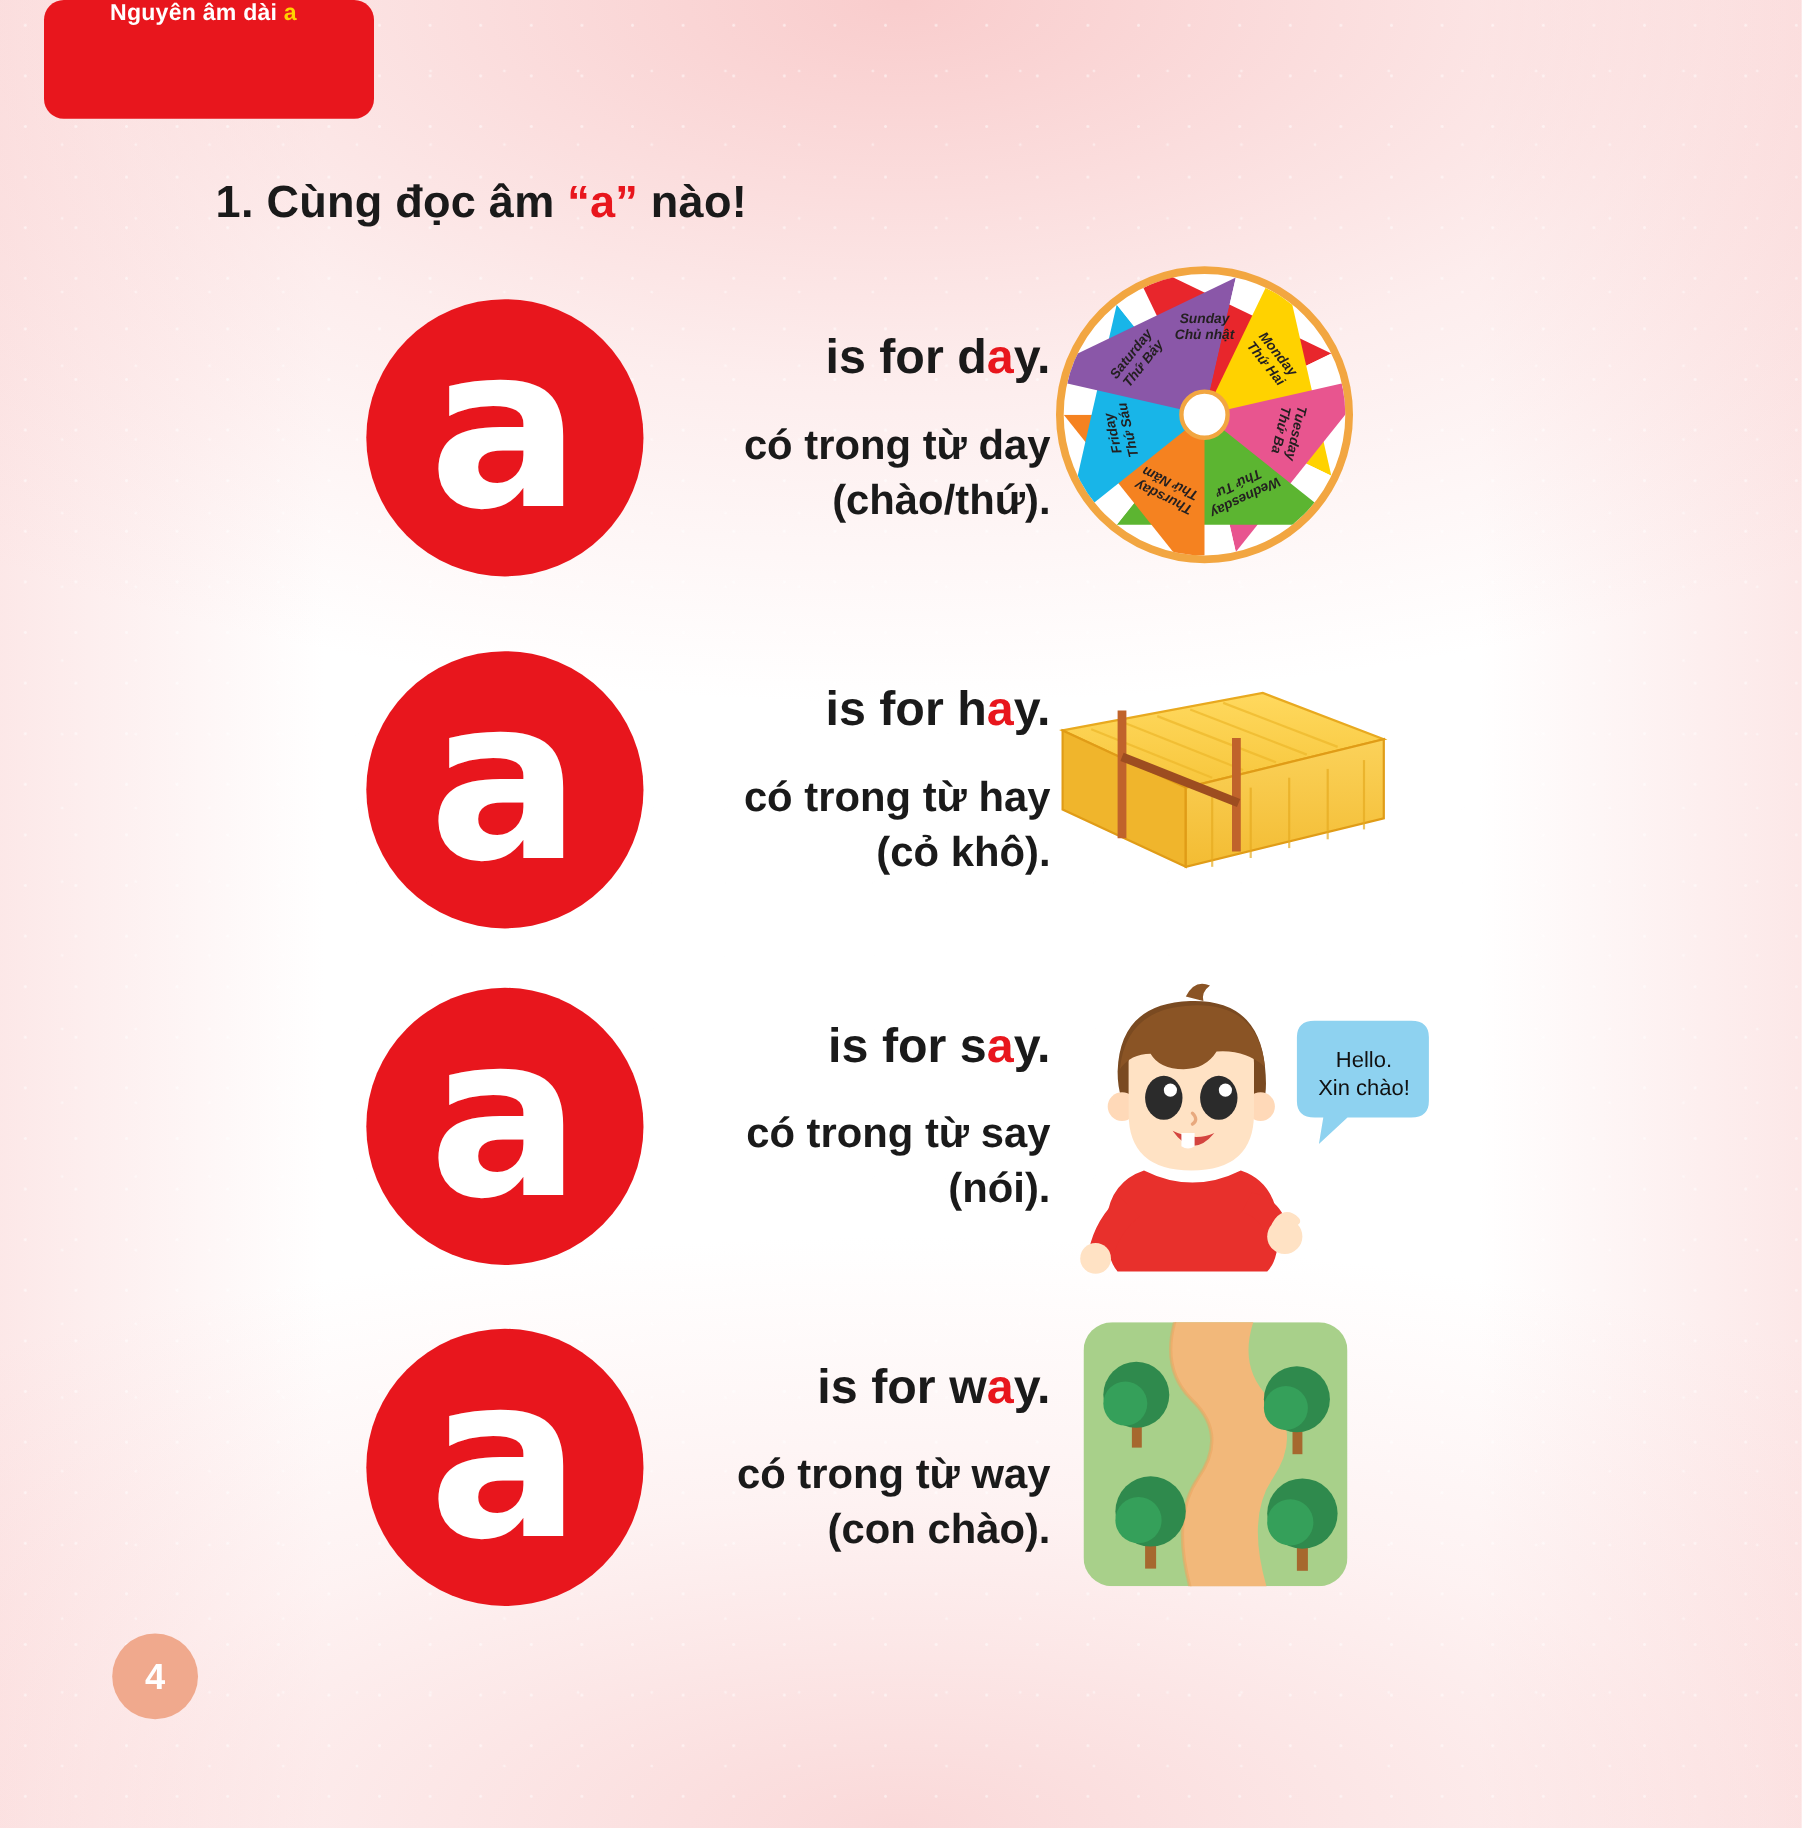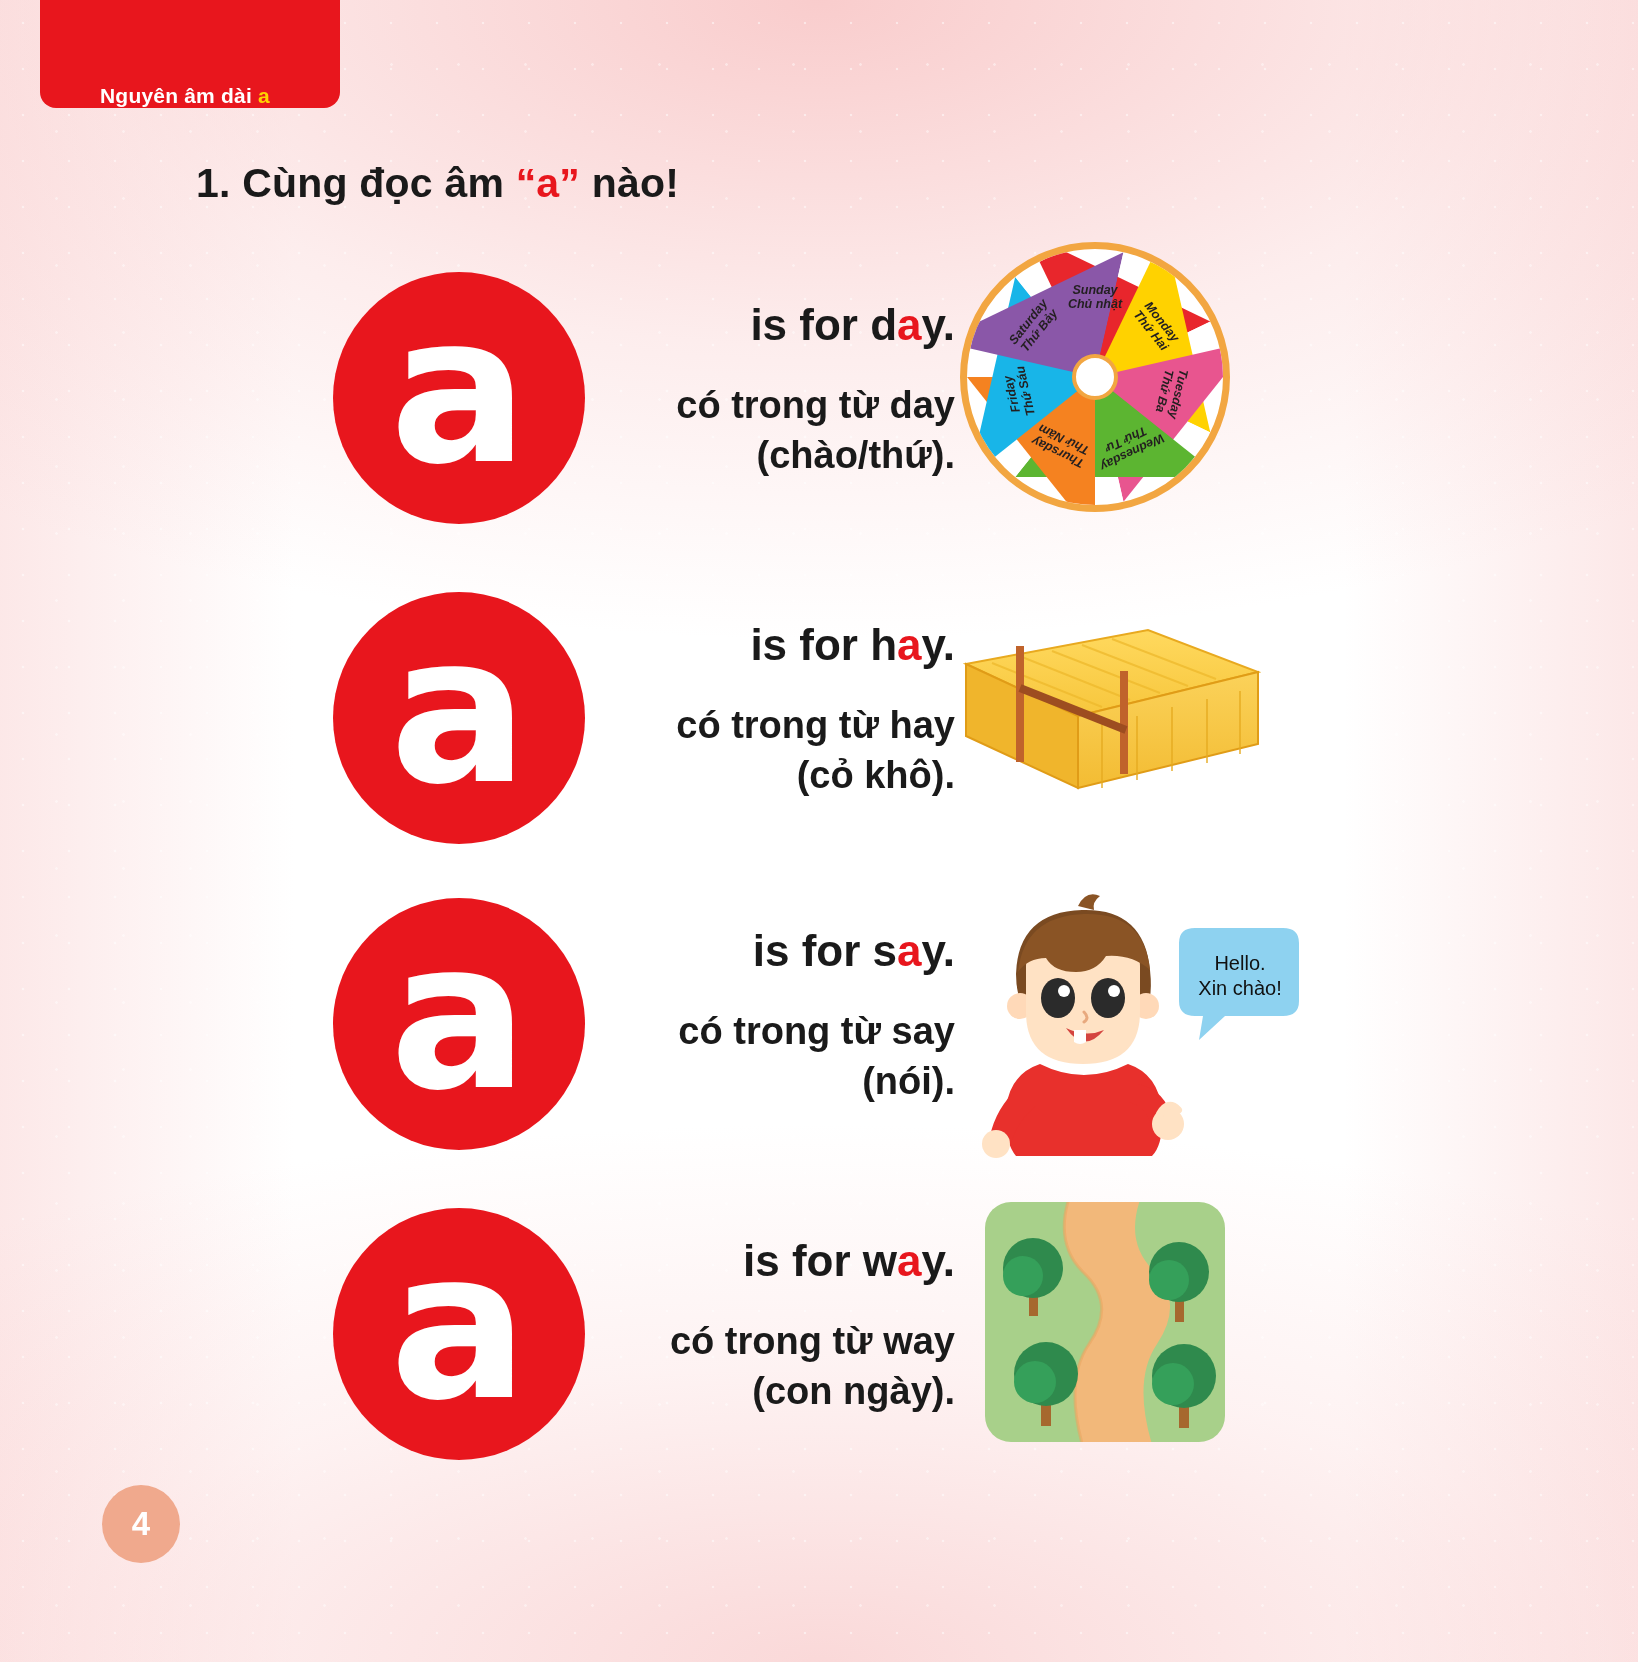--- a/index.html
+++ b/index.html
@@ -41,23 +41,24 @@
   .header-tab {
     position: absolute;
     left: 40px;
     top: 0;
     width: 300px;
     height: 108px;
     background: #e8161d;
     border-bottom-left-radius: 16px;
     border-bottom-right-radius: 16px;
     display: flex;
-    align-items: flex-end;
+    align-items: flex-start;
     padding-left: 60px;
     box-sizing: border-box;
+    border-radius: 18px;
   }
   .header-tab .label {
     color: #ffffff;
     font-size: 21px;
     font-weight: bold;
     letter-spacing: .2px;
   }
   .header-tab .label .hl { color: #ffd200; }
 
   
@@ -401,21 +402,21 @@
   </div>
 
   <div class="row r3">
     <div class="letter-circle">
       <span>a</span>
     </div>
     <div class="text-block">
       <div class="text-en"><span>is for w</span><span class="hl">a</span><span>y.</span></div>
       <div class="text-vi">
         <div>có trong từ way</div>
-        <div>(con ngày).</div>
+        <div>(con chào).</div>
       </div>
     </div>
 
     <div class="art path-wrap">
       <svg width="240" height="240" viewBox="0 0 240 240">
         <defs>
           <clipPath id="tileClip">
               <rect x="0" y="0" width="240" height="240" rx="26" ry="26"></rect>
             </clipPath>
         </defs>

